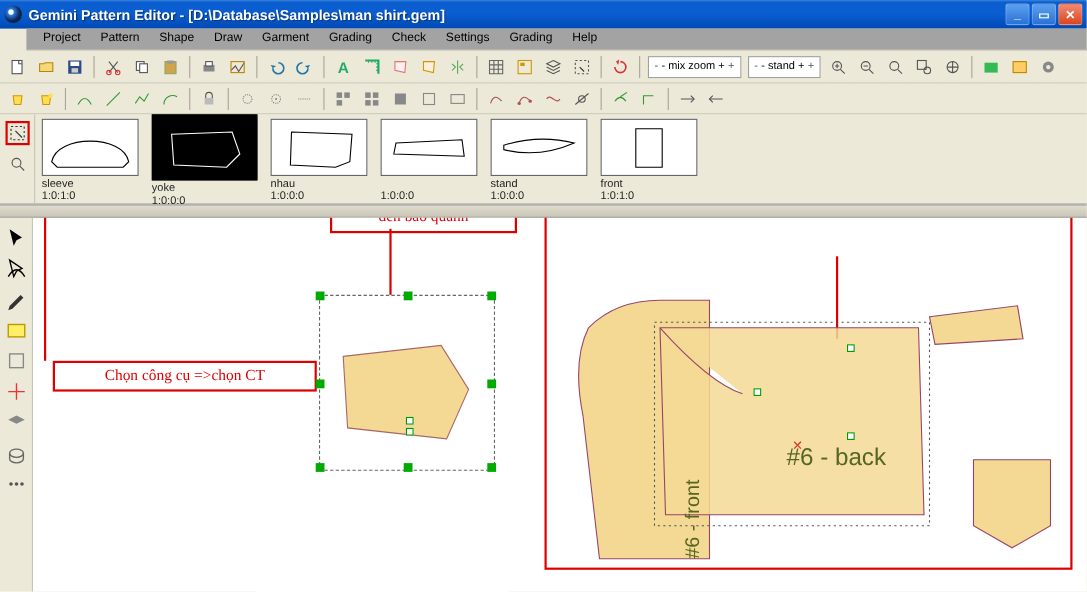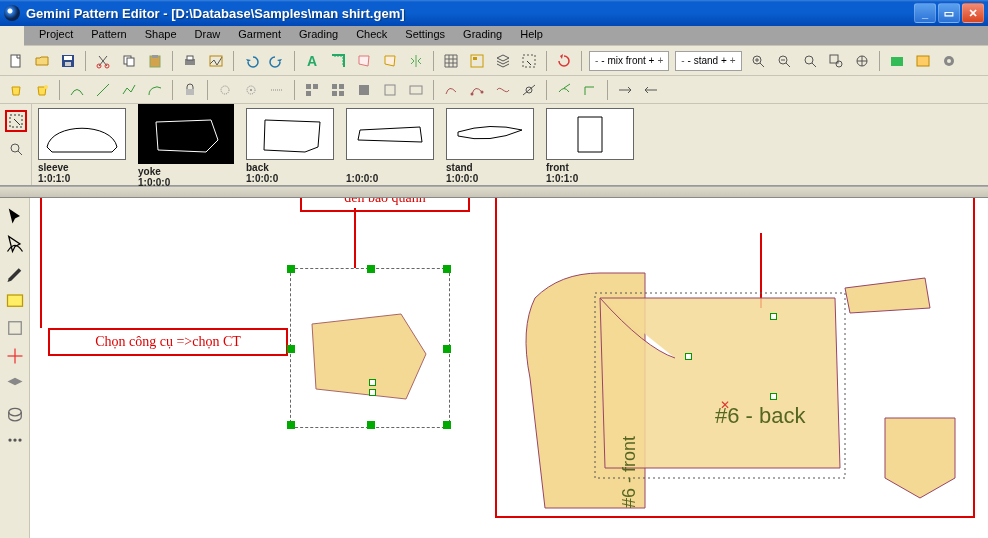--- a/index.html
+++ b/index.html
@@ -71,21 +71,21 @@
     background:#ece9d8;
     border-bottom:1px solid #999;
     display:flex;
   }
   .thumb-left-tools{
     width:32px;display:flex;flex-direction:column;align-items:center;gap:6px;padding-top:6px;
     border-right:1px solid #c8c4b6;
   }
   .thumb-left-tools .tool-icon{width:22px;height:22px;display:flex;align-items:center;justify-content:center;}
   .thumbs{display:flex;gap:12px;padding:4px 6px 2px 6px;align-items:flex-start;}
-  .thumb-item{display:flex;flex-direction:column;align-items:flex-start;font-weight:bold;}
+  .thumb-item{display:flex;flex-direction:column;align-items:flex-start;}
   .thumb-box{
     width:88px;height:52px;border:1px solid #666;background:#fff;
     display:flex;align-items:center;justify-content:center;
   }
   .thumb-box.sel{border:4px solid #000;background:#000;width:96px;height:60px;margin-top:-4px;}
   .thumb-box.sel svg polygon,.thumb-box.sel svg path{stroke:#fff;fill:none;}
   .thumb-label{font-size:10px;color:#222;margin-top:2px;}
   .thumb-label .sub{font-size:10px;color:#222;}
   .gray-band{height:12px;background:linear-gradient(#e0dccd,#cac6b7);border-top:1px solid #aaa;border-bottom:1px solid #888;}
   
@@ -259,21 +259,21 @@
   <span class="sep"></span>
   <span class="tbtn">
       <svg viewBox="0 0 16 16">
         <path d="M8 3a5 5 0 1 1-5 5" fill="none" stroke="#d33" stroke-width="1.5"></path>
         <path d="M7 1l-3 2 2 3" fill="#d33"></path>
       </svg>
     </span>
   <span class="sep"></span>
   <span class="zoom-ctrl">
       <span class="pm">-</span>
-      <span>- mix front +</span>
+      <span>- mix zoom +</span>
       <span class="pm">+</span>
     </span>
   <span class="zoom-ctrl">
       <span class="pm">-</span>
       <span>- stand +</span>
       <span class="pm">+</span>
     </span>
   <span class="tbtn">
       <svg viewBox="0 0 16 16">
         <circle cx="7" cy="7" r="4" fill="none" stroke="#555"></circle>
@@ -496,21 +496,21 @@
           </svg>
         </div>
       <div class="thumb-label"><span>yoke</span><br><span class="sub">1:0:0:0</span></div>
     </div>
     <div class="thumb-item">
       <div class="thumb-box">
           <svg width="80" height="45" viewBox="0 0 80 45">
             <polygon points="15,8 70,10 68,35 55,40 14,38" fill="none" stroke="#000"></polygon>
           </svg>
         </div>
-      <div class="thumb-label"><span>back</span><br><span class="sub">1:0:0:0</span></div>
+      <div class="thumb-label"><span>nhau</span><br><span class="sub">1:0:0:0</span></div>
     </div>
     <div class="thumb-item">
       <div class="thumb-box">
           <svg width="80" height="45" viewBox="0 0 80 45">
             <polygon points="10,18 70,15 72,30 8,28" fill="none" stroke="#000"></polygon>
           </svg>
         </div>
       <div class="thumb-label"><span></span><br><span class="sub">1:0:0:0</span></div>
     </div>
     <div class="thumb-item">

